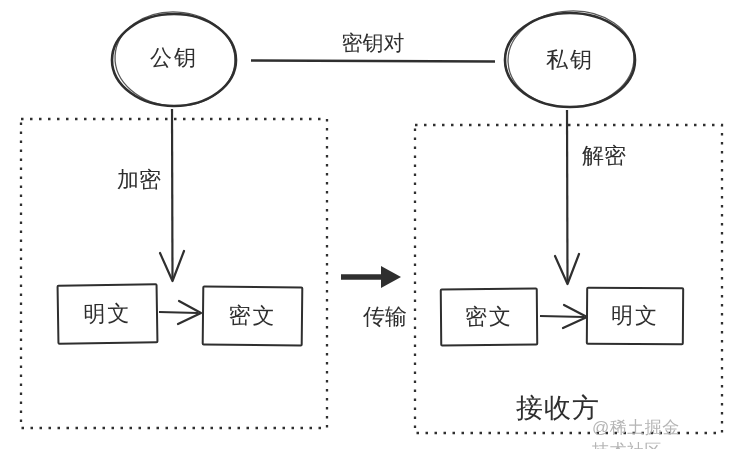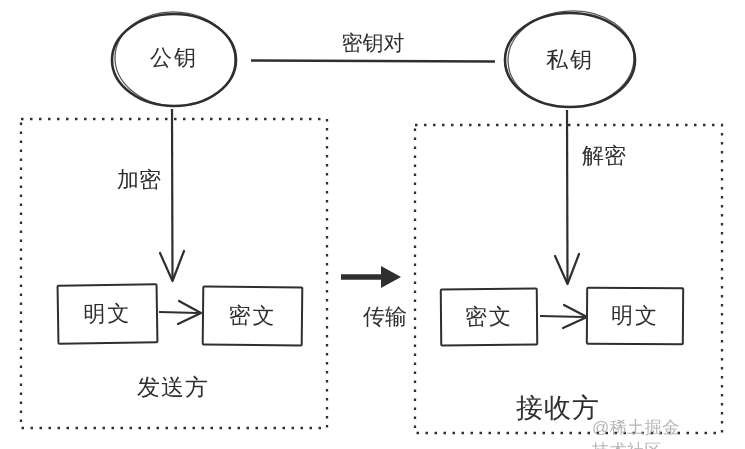--- a/index.html
+++ b/index.html
@@ -129,18 +129,17 @@
     <span>密文</span>
   </div>
 
   <div class="msg-box box-recv-cipher">
     <span>密文</span>
   </div>
   <div class="msg-box box-recv-plain">
     <span>明文</span>
   </div>
 
-  <div class="label lbl-sender">发送方</div>
   <div class="label lbl-receiver">接收方</div>
 
   <div class="watermark">@稀土掘金技术社区</div>
 
 </div>
 
 </body></html>

